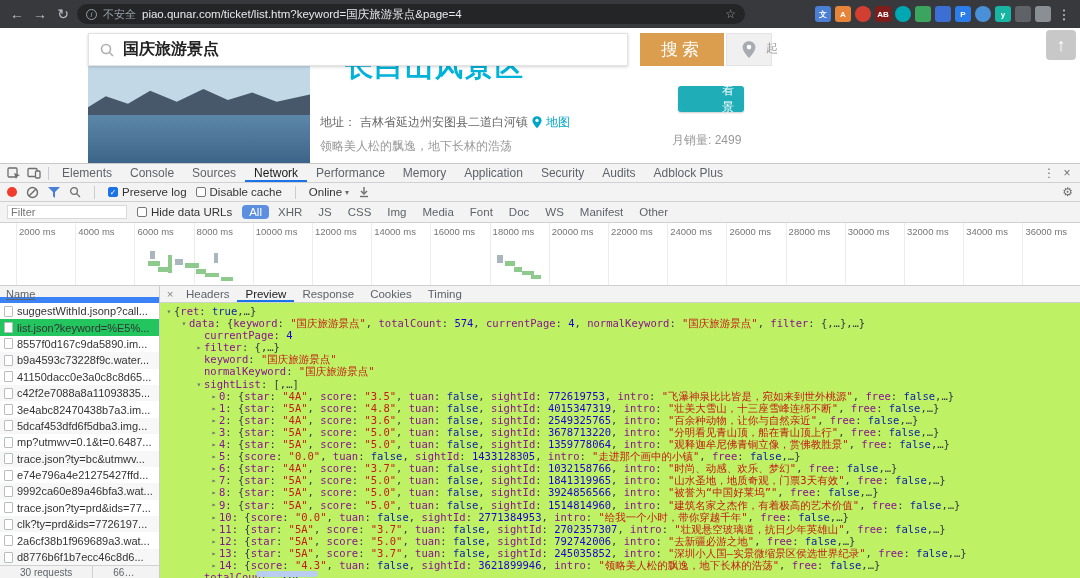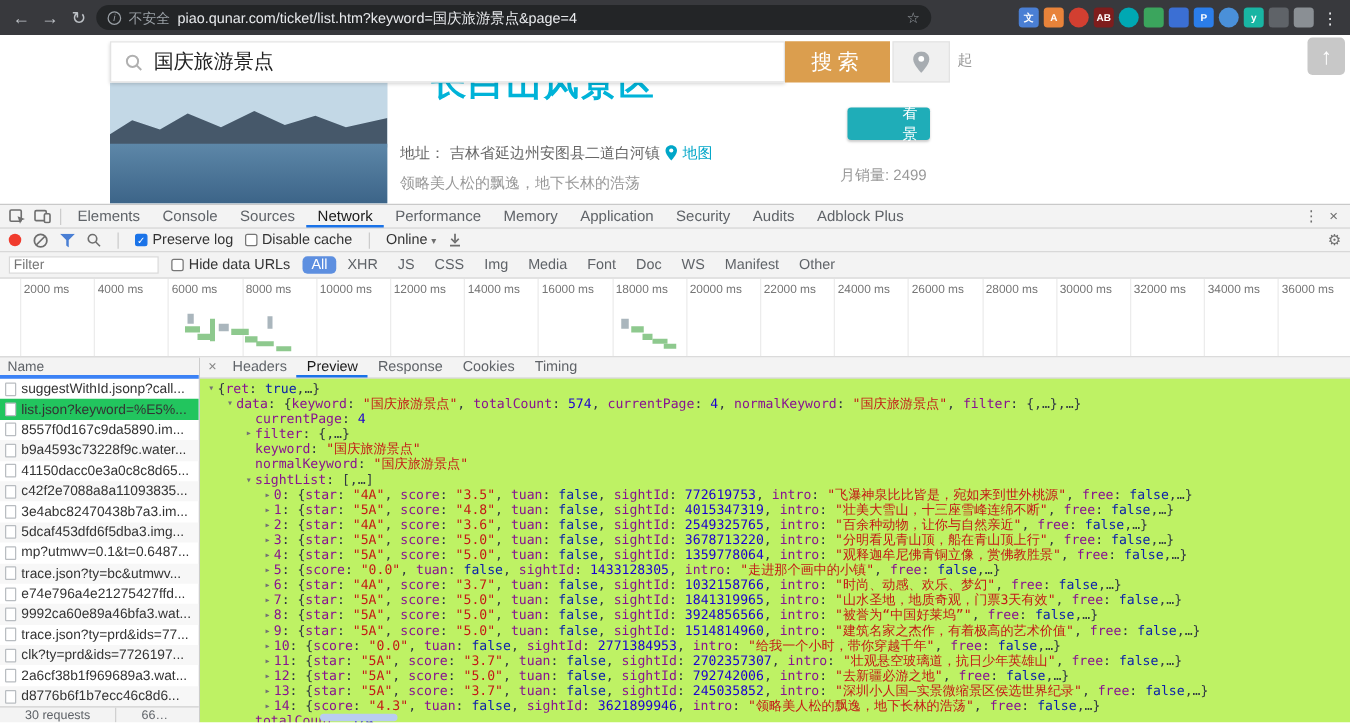--- a/index.html
+++ b/index.html
@@ -28,24 +28,24 @@
   .big-title { position:absolute; left:345px; top:20px; z-index:1; font-size:28px; font-weight:bold;
     color:#00b3d8; letter-spacing:2px; white-space:nowrap; }
   .photo { position:absolute; left:88px; top:38px; width:222px; height:97px; background:#c3d8e6; overflow:hidden; }
   .photo .mtn { position:absolute; left:0; right:0; top:16%; height:38%; background:#46586a;
     clip-path:polygon(0 70%,8% 40%,18% 60%,28% 25%,40% 55%,52% 20%,63% 50%,74% 30%,85% 55%,100% 35%,100% 100%,0 100%); }
   .photo .lake { position:absolute; left:0; right:0; bottom:0; height:50%;
     background:linear-gradient(180deg,#5d87a8,#3c6488); }
   .search-wrap { position:absolute; left:88px; top:5px; z-index:2; display:flex; }
   .search-box { width:540px; height:33px; background:#fff; border:1px solid #e3e3e3;
     box-shadow:0 1px 3px rgba(0,0,0,.18); display:flex; align-items:center; padding:0 10px; gap:8px; }
-  .search-input { border:none; outline:none; flex:1; font-size:16px; font-weight:normal; color:#222;
+  .search-input { border:none; outline:none; flex:1; font-size:16px; font-weight:bold; color:#222;
     font-family:"Liberation Sans",sans-serif; background:transparent; }
   .search-btn { width:84px; height:33px; background:#db9e4e; color:#fff; font-size:17px;
-    display:flex; align-items:center; justify-content:center; cursor:pointer; letter-spacing:4px; }
+    display:flex; align-items:center; justify-content:center; cursor:pointer; letter-spacing:4px;margin-left:12px; }
   .pin-box { width:46px; height:33px; margin-left:2px; background:#f0f0f0; border:1px solid #e3e3e3;
     display:flex; align-items:center; justify-content:center; }
   .qi { position:absolute; left:766px; top:12px; color:#999; font-size:12px; z-index:2; }
   .top-btn { position:absolute; right:4px; top:2px; width:30px; height:30px; background:#c8c8c8;
     border-radius:4px; color:#fff; font-size:18px; font-weight:bold; z-index:2;
     display:flex; align-items:center; justify-content:center; cursor:pointer; }
   .meta-row { position:absolute; left:320px; top:60px; display:flex; align-items:center; gap:10px;
     font-size:12px; color:#999; white-space:nowrap; }
   .heat-label { color:#666; }
   .stars .on { color:#f5a623; font-size:13px; letter-spacing:1px; }
@@ -95,21 +95,21 @@
   .pill.active { background:#5d8fe0; color:#fff; }
 
   .dt-timeline { position:relative; height:63px; flex:none; background:#fff; border-bottom:1px solid #d0d0d0; overflow:hidden; }
   .tl-label { position:absolute; top:3px; font-size:9.5px; color:#757575; white-space:nowrap; }
   .tl-line { position:absolute; top:0; bottom:0; width:1px; background:#ececec; }
   .tl-bar { position:absolute; }
 
   .dt-content { flex:1; display:flex; min-height:0; }
   .dt-left { width:160px; flex:none; border-right:1px solid #ccc; display:flex; flex-direction:column; background:#fff; }
   .dt-colhead { height:17px; flex:none; line-height:16px; padding:0 6px; background:#f3f3f3;
-    border-bottom:3px solid #3b82f6; font-size:11px; color:#5f6368; cursor:pointer; }
+    border-bottom:6px solid #3b82f6; font-size:11px; color:#5f6368; cursor:pointer;text-decoration:underline; }
   .dt-list { flex:1; overflow:hidden; }
   .req { height:16.4px; display:flex; align-items:center; gap:4px; padding:0 4px; font-size:11px;
     color:#333; white-space:nowrap; cursor:pointer; }
   .req:nth-child(even) { background:#f7f7f7; }
   .req.sel { background:#22c55e; }
   .fico { width:9px; height:11px; border:1px solid #b9bdc1; background:#fff; border-radius:1px; flex:none; }
   .nm { overflow:hidden; text-overflow:ellipsis; }
   .dt-status { height:13px; flex:none; background:#f3f3f3; border-top:1px solid #d0d0d0;
     display:flex; align-items:center; font-size:10px; color:#5f6368; overflow:hidden; }
   .seg { padding:0 20px; border-right:1px solid #d0d0d0; white-space:nowrap; height:100%;

